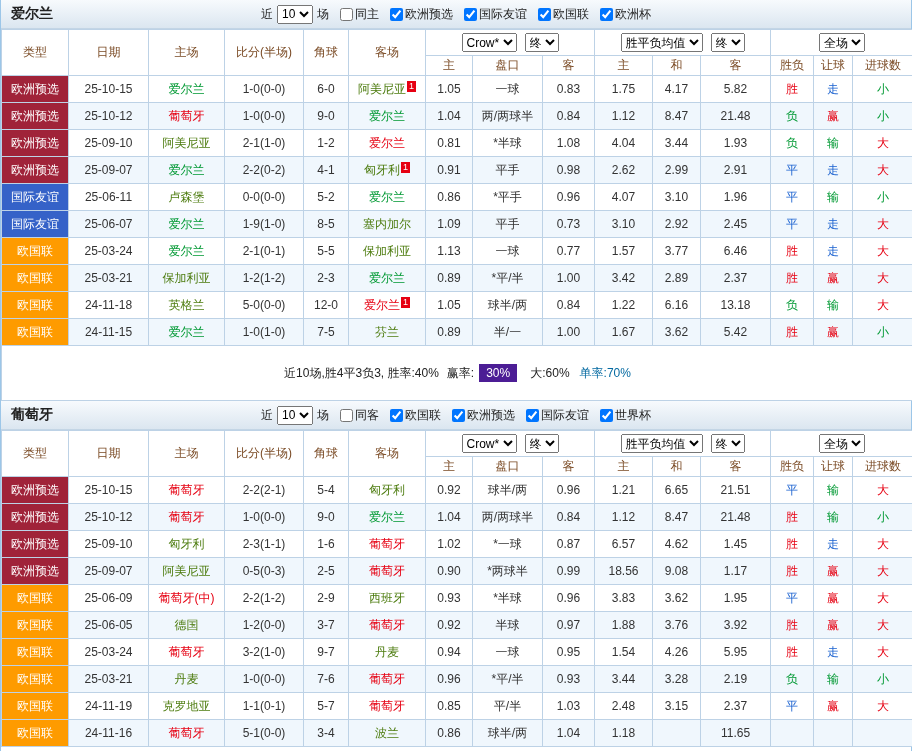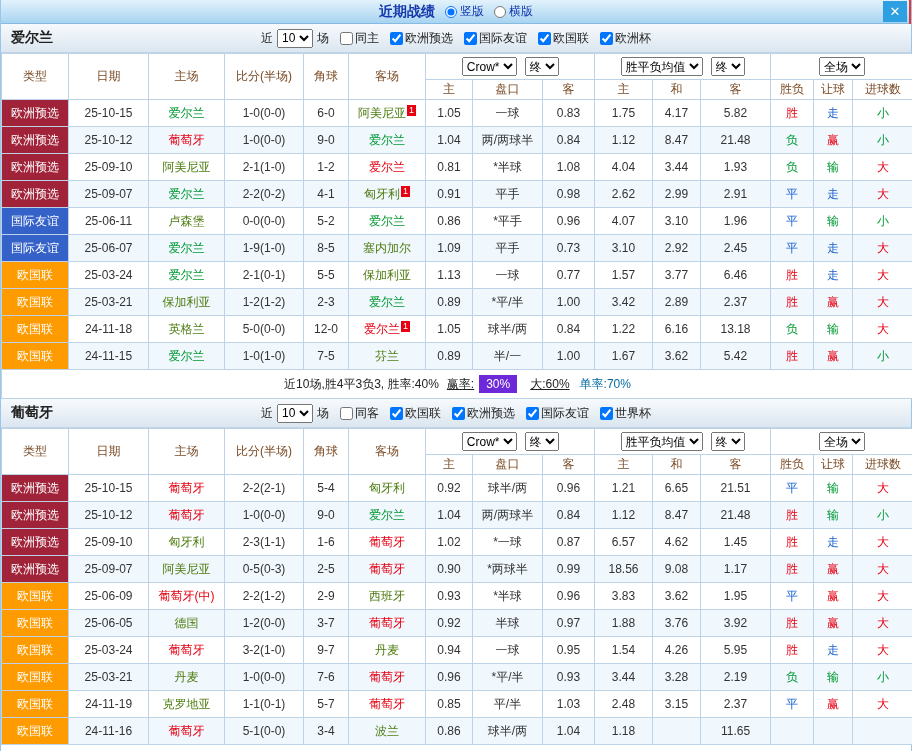--- a/index.html
+++ b/index.html
@@ -31,51 +31,38 @@
   .chk-lbl { display:inline-flex; align-items:center; gap:2px; margin-left:7px; cursor:pointer; }
   .chk-lbl input { width:13px; height:13px; margin:0; }
 
   
   table.grid { width:912px; border-collapse:collapse; table-layout:fixed; background:#fff; }
   .grid th, .grid td { border:1px solid #bdd2e6; text-align:center;
     overflow:hidden; white-space:nowrap; padding:0; }
   .grid thead th { color:#7a4a24; font-weight:normal; background:#fff; }
   .grid thead tr.selrow th { height:26px; }
   .grid thead tr.namerow th { height:20px; }
-  .sel-th select { font-size:12px; height:19px; margin:0 4px;text-align:right; }
+  .sel-th select { font-size:12px; height:19px; margin:0 4px; }
   .grid td { height:27px; color:#333; }
   .grid tbody tr:nth-child(even) td { background:#f0f7fd; }
   td.type { color:#fff; }
   .c-g { color:#009933; } .c-r { color:#e60012; } .c-b { color:#1b62d0; } .c-k { color:#4d7c0f; }
   .score { color:#e60012; }
   .teamlink { cursor:pointer; text-decoration:none; }
   .badge1 { display:inline-block; background:#e60012; color:#fff; font-size:9px;
     line-height:11px; padding:0 2px; vertical-align:4px; margin-left:1px; }
   tr.sumrow td { height:28px; background:#fff !important; color:#222; }
-  .badge-green { display:inline-block; background:#6d28d9; color:#fff; padding:2px 7px; margin:5px 5px; }
+  .badge-green { display:inline-block; background:#4c1d95; color:#fff; padding:2px 7px; margin:18px 5px; }
   .sum-red { color:#0369a1; margin-left:10px; }
-  .sum-piece { margin-left:8px;text-decoration:underline; }
+  .sum-piece { margin-left:8px; }
 </style>
 </head>
 <body>
 
 <div class="window">
-  <div class="titlebar">
-    <span class="title">近期战绩</span>
-    <label class="radio-lbl">
-      <input type="radio" name="layout" checked="" style="">
-      <span>竖版</span>
-    </label>
-    <label class="radio-lbl">
-      <input type="radio" name="layout" style="">
-      <span>横版</span>
-    </label>
-    <div class="close-btn">✕</div>
-    <div class="red-edge"></div>
-  </div>
   <div id="sections">
       <div class="section-bar">
         <span class="team-name">爱尔兰</span>
         <div class="filter">
           <span>近</span>
           <select><option>10</option></select>
           <span>场</span>
           <label class="chk-lbl">
             <input type="checkbox" style="">
             <span>同主</span>

